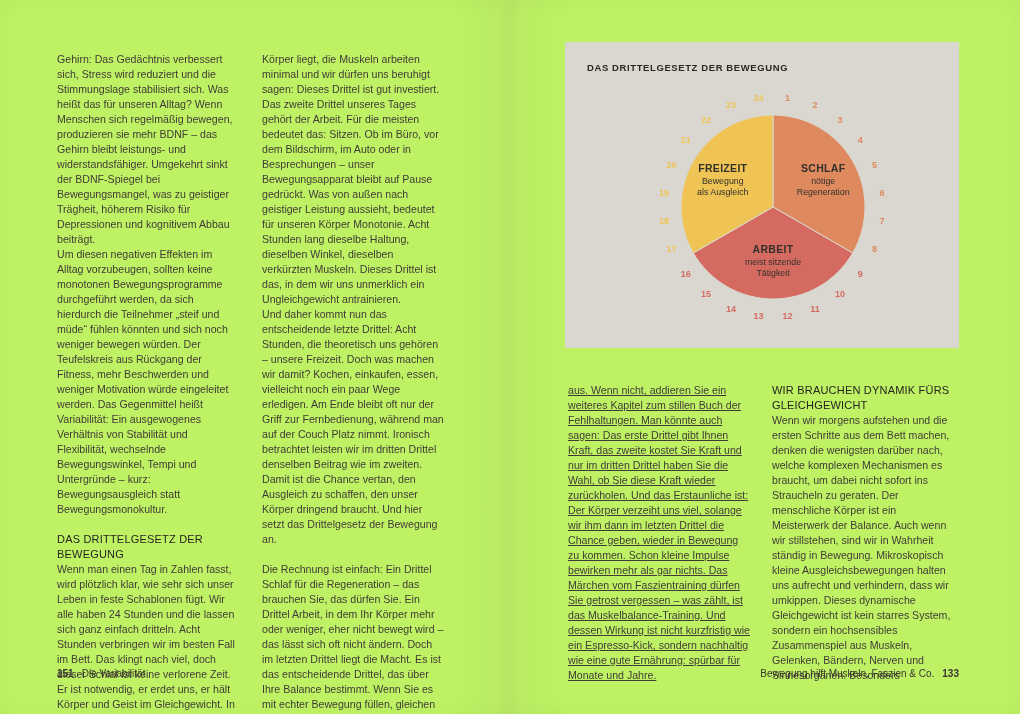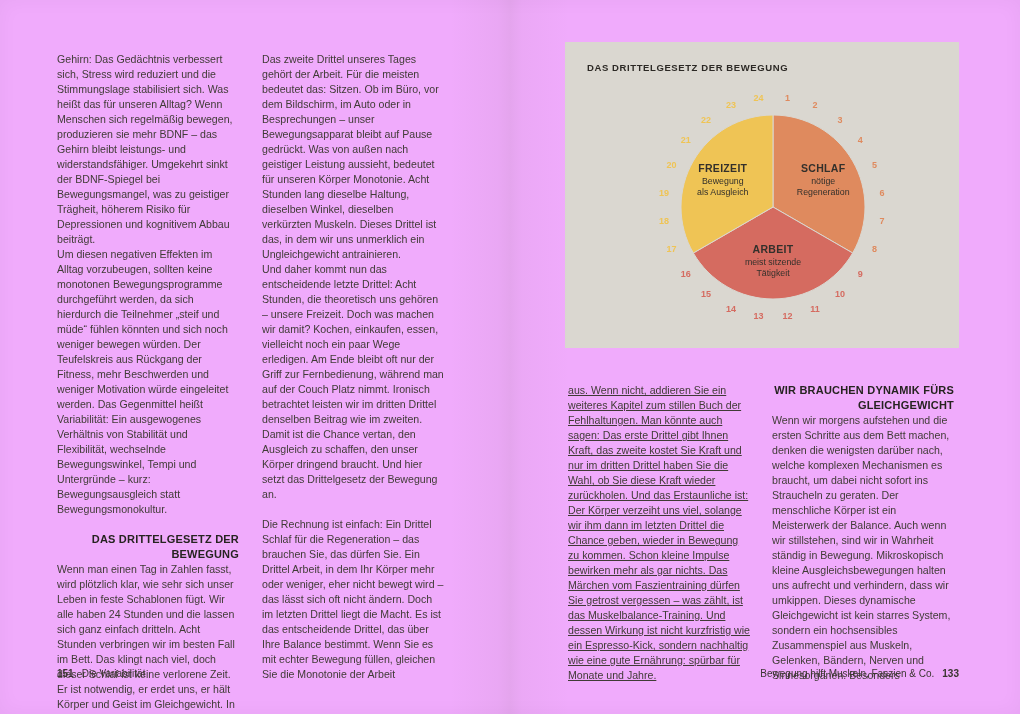--- a/index.html
+++ b/index.html
@@ -6,42 +6,42 @@
   html, body { width:1020px; height:714px; }
   body {
     font-family:"Liberation Sans","DejaVu Sans",sans-serif;
     background:#ffffff;
     color:#3f3a35;
     position:relative;
     overflow:hidden;
   }
   .spread {
     position:absolute; inset:0;
-    background:#f0abfc;
+    background:#bef264;
     box-shadow: inset 0 0 20px rgba(0,0,0,0.04);
   }
   .gutter {
     position:absolute; left:450px; top:0; width:120px; height:714px;
     background:linear-gradient(to right,
       rgba(110,100,90,0) 0%, rgba(110,100,90,0.05) 40%,
       rgba(110,100,90,0.09) 50%, rgba(110,100,90,0.04) 60%,
       rgba(110,100,90,0) 100%);
     pointer-events:none;
   }
   .col {
     position:absolute; width:182px;
     font-size:10.6px; line-height:15px;
     text-align:left; hyphens:auto; -webkit-hyphens:auto;
     color:#403b36;
   }
   .col p { margin:0; }
   .col p.gap { margin-top:15px; }
   .body-heading {
-    font-size:11px; line-height:15px; font-weight:700;
-    letter-spacing:.2px; color:#262320; margin-top:15px;text-align:right;
+    font-size:11px; line-height:15px; font-weight:400;
+    letter-spacing:.2px; color:#262320; margin-top:15px;
   }
   .body-heading.first { margin-top:0; }
   #col1 { left:57px;  top:52px; }
   #col2 { left:262px; top:52px; }
   #col3 { left:568px; top:383px;text-decoration:underline; }
   #col4 { left:772px; top:383px; }
 
   .chart-box {
     position:absolute; left:565px; top:42px; width:394px; height:306px;
     background:#DAD7D0;
@@ -79,20 +79,21 @@
 <div class="spread">
 
   <div>
     <div class="col" id="col1">
       <p>Gehirn: Das Gedächtnis verbessert sich, Stress wird reduziert und die Stimmungslage stabilisiert sich. Was heißt das für unseren Alltag? Wenn Menschen sich regelmäßig bewegen, produzieren sie mehr BDNF – das Gehirn bleibt leistungs- und widerstandsfähiger. Umgekehrt sinkt der BDNF-Spiegel bei Bewegungsmangel, was zu geistiger Trägheit, höherem Risiko für Depressionen und kognitivem Abbau beiträgt.</p>
       <p>Um diesen negativen Effekten im Alltag vorzubeugen, sollten keine monotonen Bewegungsprogramme durchgeführt werden, da sich hierdurch die Teilnehmer „steif und müde“ fühlen könnten und sich noch weniger bewegen würden. Der Teufelskreis aus Rückgang der Fitness, mehr Beschwerden und weniger Motivation würde eingeleitet werden. Das Gegenmittel heißt Variabilität: Ein ausgewogenes Verhältnis von Stabilität und Flexibilität, wechselnde Bewegungswinkel, Tempi und Untergründe – kurz: Bewegungsausgleich statt Bewegungsmonokultur.</p>
       <div class="body-heading">DAS DRITTELGESETZ DER BEWEGUNG</div>
       <p>Wenn man einen Tag in Zahlen fasst, wird plötzlich klar, wie sehr sich unser Leben in feste Schablonen fügt. Wir alle haben 24 Stunden und die lassen sich ganz einfach dritteln. Acht Stunden verbringen wir im besten Fall im Bett. Das klingt nach viel, doch dieser Schlaf ist keine verlorene Zeit. Er ist notwendig, er erdet uns, er hält Körper und Geist im Gleichgewicht. In dieser Phase herrscht, wenn auch unbeweglich, doch eine Art Balance. Der</p>
     </div>
     <div class="col" id="col2">
+      <p>Körper liegt, die Muskeln arbeiten minimal und wir dürfen uns beruhigt sagen: Dieses Drittel ist gut investiert.</p>
       <p>Das zweite Drittel unseres Tages gehört der Arbeit. Für die meisten bedeutet das: Sitzen. Ob im Büro, vor dem Bildschirm, im Auto oder in Besprechungen – unser Bewegungsapparat bleibt auf Pause gedrückt. Was von außen nach geistiger Leistung aussieht, bedeutet für unseren Körper Monotonie. Acht Stunden lang dieselbe Haltung, dieselben Winkel, dieselben verkürzten Muskeln. Dieses Drittel ist das, in dem wir uns unmerklich ein Ungleichgewicht antrainieren.</p>
       <p>Und daher kommt nun das entscheidende letzte Drittel: Acht Stunden, die theoretisch uns gehören – unsere Freizeit. Doch was machen wir damit? Kochen, einkaufen, essen, vielleicht noch ein paar Wege erledigen. Am Ende bleibt oft nur der Griff zur Fernbedienung, während man auf der Couch Platz nimmt. Ironisch betrachtet leisten wir im dritten Drittel denselben Beitrag wie im zweiten. Damit ist die Chance vertan, den Ausgleich zu schaffen, den unser Körper dringend braucht. Und hier setzt das Drittelgesetz der Bewegung an.</p>
       <p class="gap">Die Rechnung ist einfach: Ein Drittel Schlaf für die Regeneration – das brauchen Sie, das dürfen Sie. Ein Drittel Arbeit, in dem Ihr Körper mehr oder weniger, eher nicht bewegt wird – das lässt sich oft nicht ändern. Doch im letzten Drittel liegt die Macht. Es ist das entscheidende Drittel, das über Ihre Balance bestimmt. Wenn Sie es mit echter Bewegung füllen, gleichen Sie die Monotonie der Arbeit</p>
     </div>
     <div class="footer footer-left">
       <span class="page-num">151</span><span class="footer-gap"></span><span>Die Variabilität</span>
     </div>
   </div>
 
   <div>

